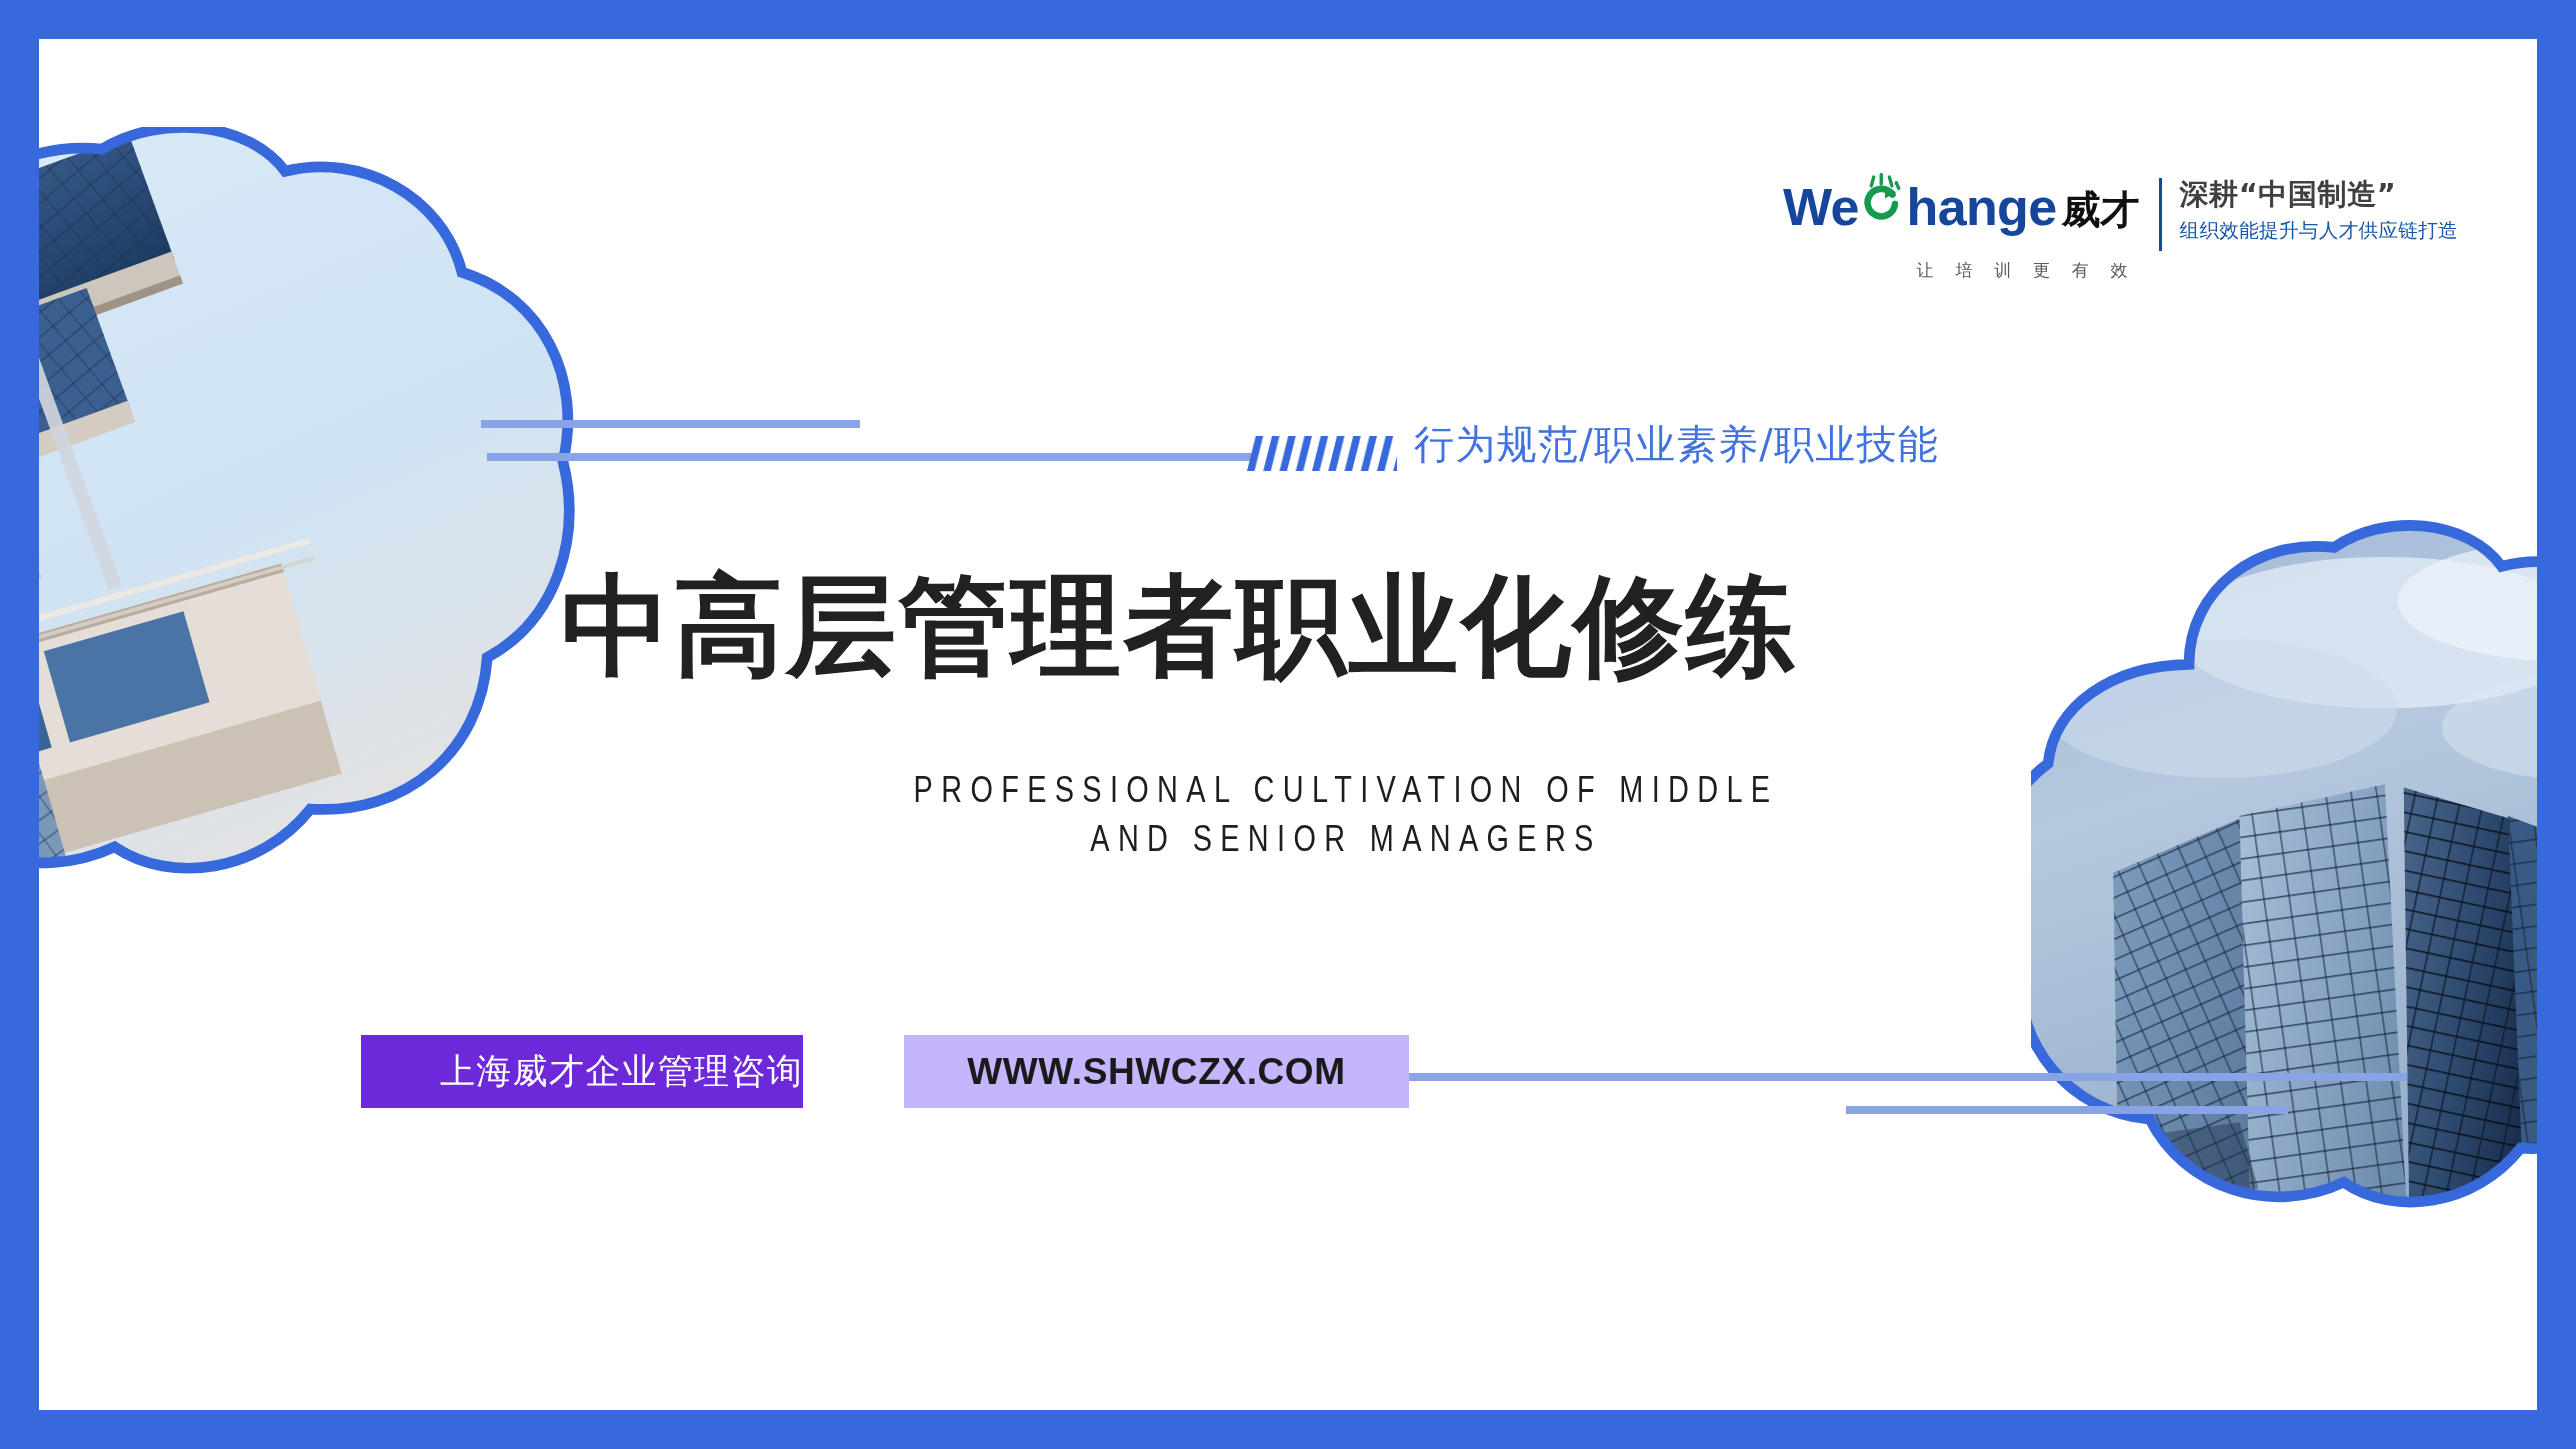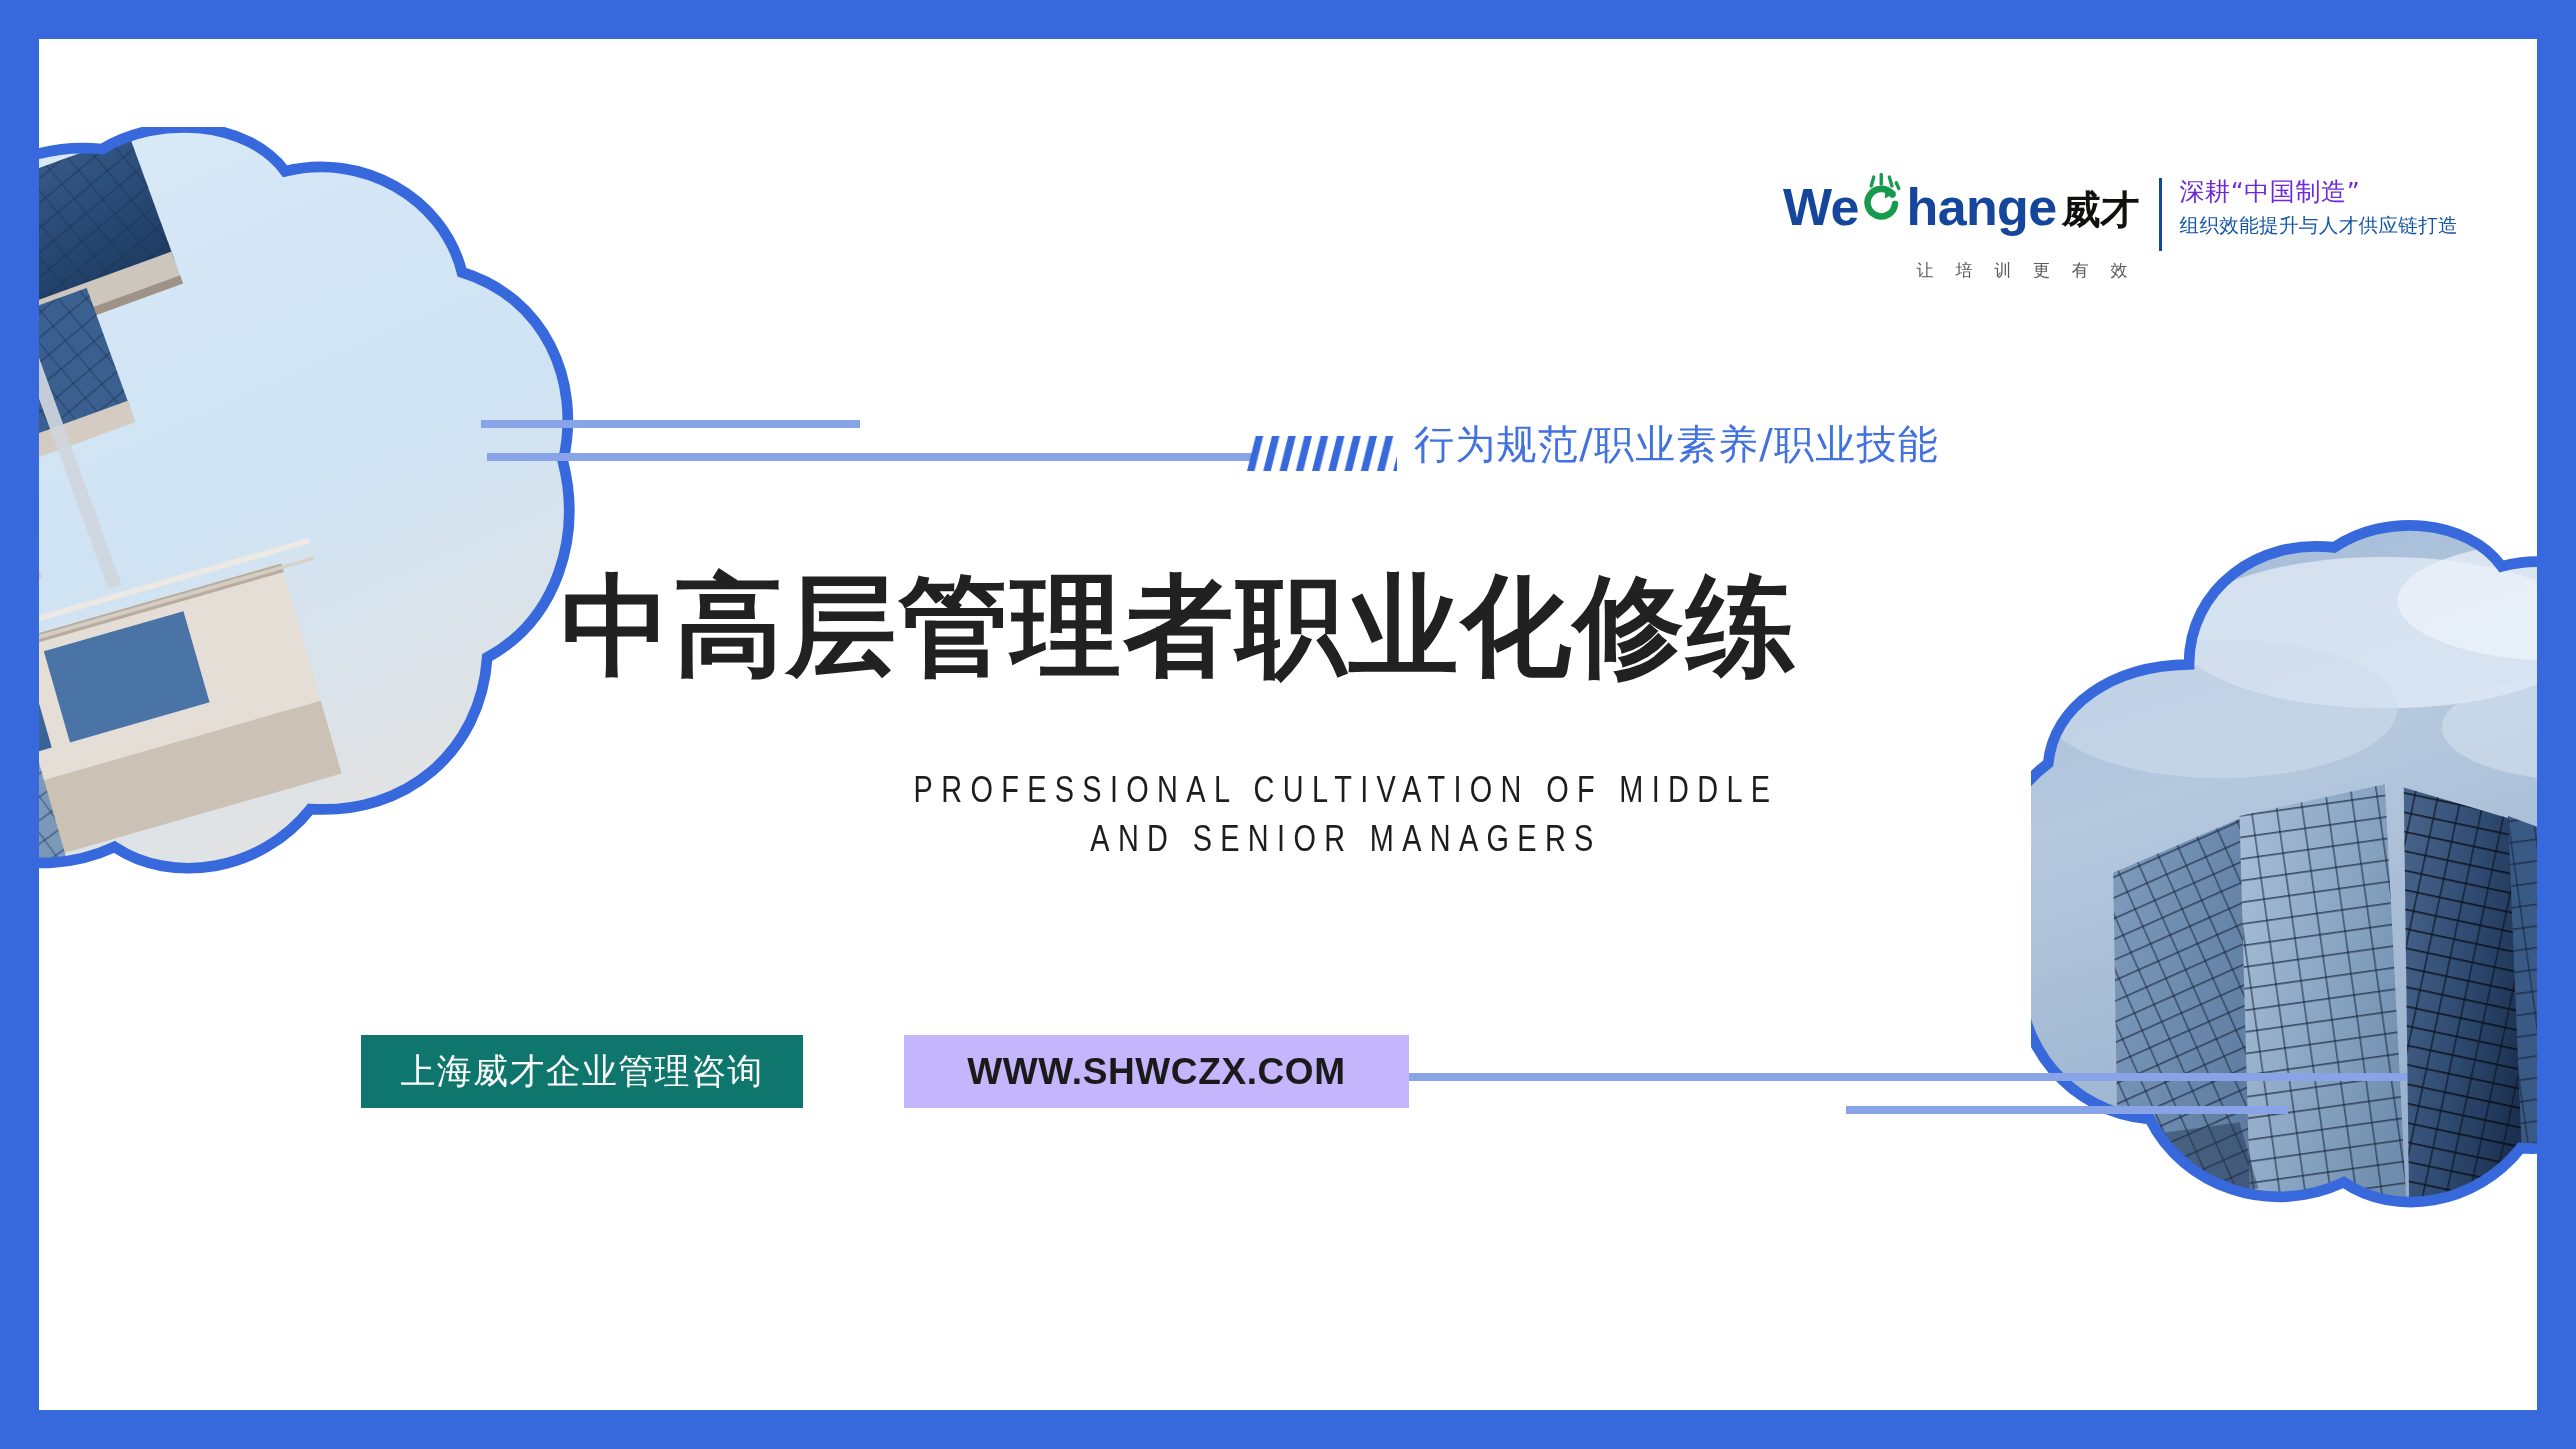--- a/index.html
+++ b/index.html
@@ -73,21 +73,21 @@
     font-size:17px;color:#5A5A5A;letter-spacing:8.2px;
     margin-top:26px;padding-right:3.8px;
     font-family:"DejaVu Sans",sans-serif;
   }
   .logo-divider{
     width:3.2px;background:#16469B;height:73px;
     margin:5px 17.7px 0 19px;
   }
   .logo-right{display:flex;flex-direction:column;justify-content:flex-start;padding-top:2.5px;}
   .logo-slogan{
-    font-size:25px;color:#6d28d9;font-weight:400;
+    font-size:29px;color:#404040;font-weight:700;
     font-family:"DejaVu Sans",sans-serif;line-height:1.25;
     letter-spacing:0.6px;
   }
   .logo-slogan2{
     font-size:19.6px;color:#1456A8;font-weight:400;
     font-family:"DejaVu Sans",sans-serif;line-height:1.25;
     margin-top:7.6px;letter-spacing:0.3px;
   }
 
   
@@ -112,21 +112,22 @@
     transform:scaleX(0.78);transform-origin:center top;
   }
 
   
   .badge{
     position:absolute;z-index:6;
     display:flex;align-items:center;justify-content:center;
   }
   .badge-org{
     left:322px;top:996px;width:442px;height:73px;
-    background:#0f766e;
+    background:#6d28d9;
+    justify-content:flex-end;
   }
   .badge-org span{
     font-size:35px;color:#ffffff;font-weight:400;
     font-family:"DejaVu Sans",sans-serif;letter-spacing:1.3px;
   }
   .badge-url{
     left:865px;top:996px;width:505px;height:73px;
     background:#c4b5fd;
   }
   .badge-url span{

